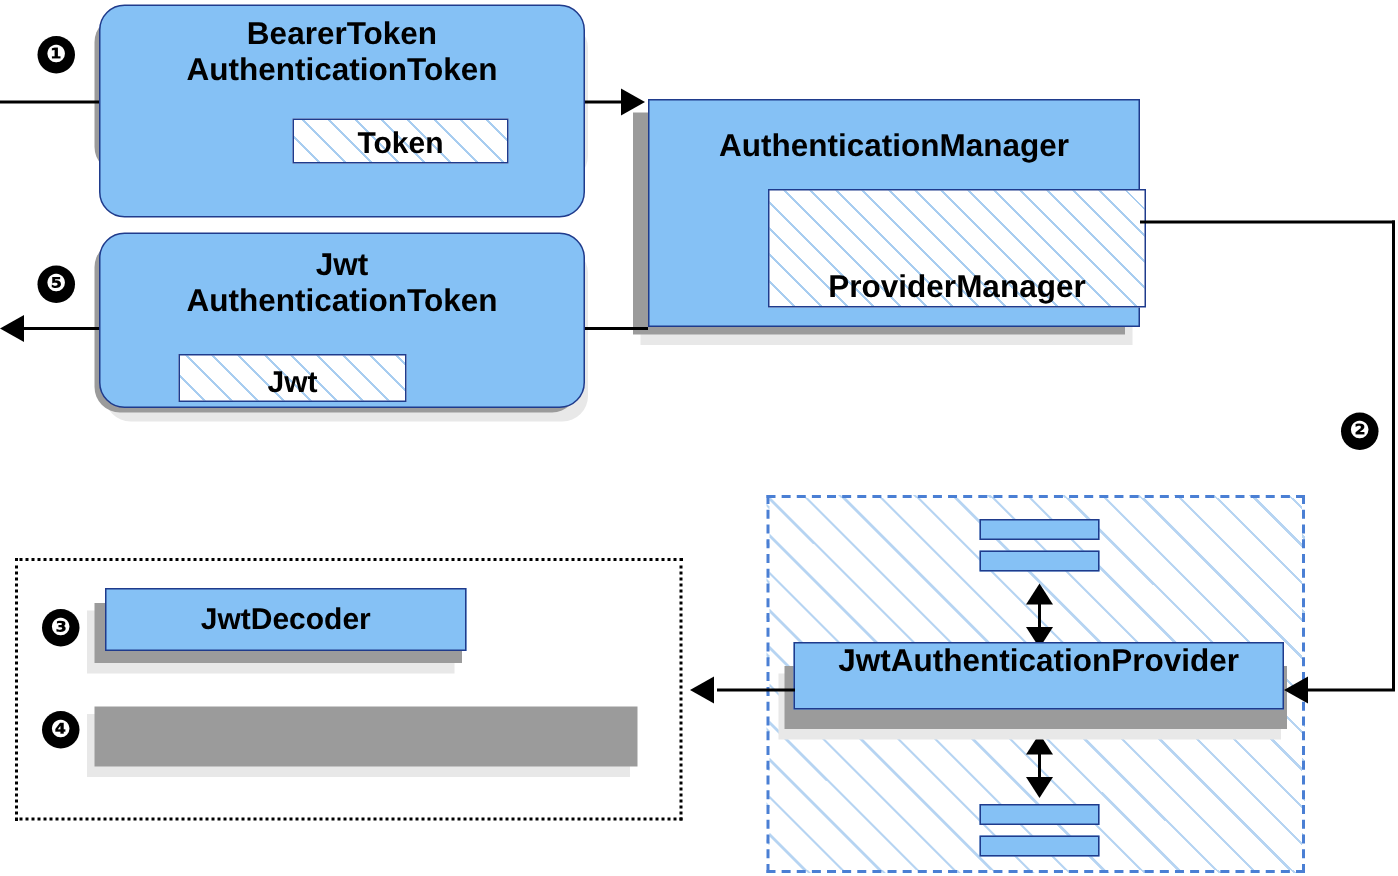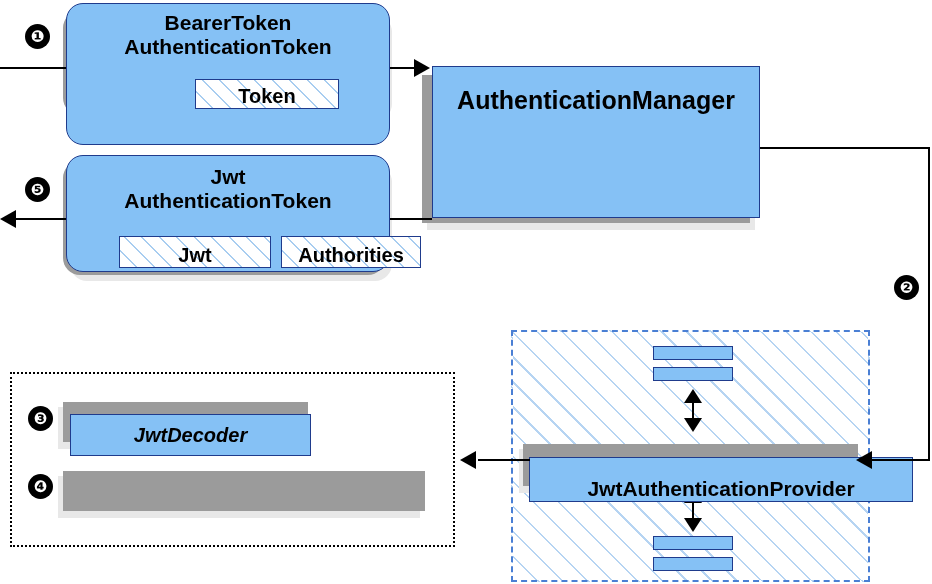--- a/index.html
+++ b/index.html
@@ -84,29 +84,29 @@
   <div class="ah up" style="left:684px;top:389px;"></div>
   <div class="ln v" style="left:692px;top:396px;height:28px;"></div>
   <div class="ah down" style="left:684px;top:418px;"></div>
 
   <div class="ah up" style="left:684px;top:489px;"></div>
   <div class="ln v" style="left:692px;top:496px;height:28px;"></div>
   <div class="ah down" style="left:684px;top:518px;"></div>
 
   <div class="shadow-far" style="left:519px;top:449px;width:335px;height:44px;"></div>
   <div class="shadow-near" style="left:523px;top:444px;width:335px;height:42px;"></div>
-  <div class="node" style="left:529px;top:457px;width:384px;height:45px;justify-content:flex-end;">
+  <div class="node" style="left:529px;top:428px;width:327px;height:45px;justify-content:flex-start;">
     <div class="node-title" style="font-size:21px;">JwtAuthenticationProvider</div>
   </div>
 
   <div class="dotted-region" style="left:10px;top:372px;width:445px;height:175px;"></div>
 
   <div class="shadow-far" style="left:58px;top:407px;width:245px;height:42px;"></div>
   <div class="shadow-near" style="left:63px;top:402px;width:245px;height:40px;"></div>
-  <div class="node" style="left:70px;top:414px;width:241px;height:42px;justify-content:center;font-style:italic;">
+  <div class="node" style="left:70px;top:392px;width:241px;height:42px;justify-content:center;">
     <div class="node-title" style="font-size:20px;">JwtDecoder</div>
   </div>
 
   <div class="shadow-far" style="left:58px;top:476px;width:362px;height:42px;"></div>
   <div class="shadow-near" style="left:63px;top:471px;width:362px;height:40px;"></div>
 
   <div class="shadow-far" style="left:70px;top:15px;width:322px;height:106px;border-radius:17px;"></div>
   <div class="shadow-near" style="left:63px;top:11px;width:322px;height:104px;border-radius:17px;"></div>
   <div class="node rounded" style="left:66px;top:3px;width:324px;height:142px;padding-top:7px;">
     <div class="node-title" style="font-size:21px;">BearerToken
@@ -118,28 +118,28 @@
 
   <div class="shadow-far" style="left:70px;top:165px;width:322px;height:116px;border-radius:17px;"></div>
   <div class="shadow-near" style="left:63px;top:161px;width:322px;height:114px;border-radius:17px;"></div>
   <div class="node rounded" style="left:66px;top:155px;width:324px;height:117px;padding-top:9px;">
     <div class="node-title" style="font-size:21px;">Jwt
 AuthenticationToken</div>
   </div>
   <div class="hbox" style="left:76px;top:236px;width:152px;height:32px;">
     <span style="font-size:20px;">Jwt</span>
   </div>
-  <div class="hbox" style="left:238px;top:236px;width:140px;height:32px;">
-    <span style="font-size:20px;">Authorities</span>
-  </div>
 
   <div class="shadow-far" style="left:427px;top:80px;width:328px;height:150px;"></div>
   <div class="shadow-near" style="left:422px;top:75px;width:328px;height:148px;"></div>
   <div class="node" style="left:432px;top:66px;width:328px;height:152px;padding-top:19px;">
-    <div class="node-title" style="font-size:25px;">AuthenticationManager</div>
+    <div class="node-title" style="font-size:21px;">AuthenticationManager</div>
+  </div>
+  <div class="hbox" style="left:469px;top:126px;width:252px;height:79px;">
+    <span style="font-size:21px;">ProviderManager</span>
   </div>
 
   <div class="ln h" style="left:0px;top:67px;width:66px;"></div>
 
   <div class="ln h" style="left:390px;top:67px;width:28px;"></div>
   <div class="ah right" style="left:414px;top:59px;"></div>
 
   <div class="ln h" style="left:760px;top:147px;width:170px;"></div>
   <div class="ln v" style="left:928px;top:147px;height:313px;"></div>
   <div class="ln h" style="left:872px;top:459px;width:58px;"></div>

